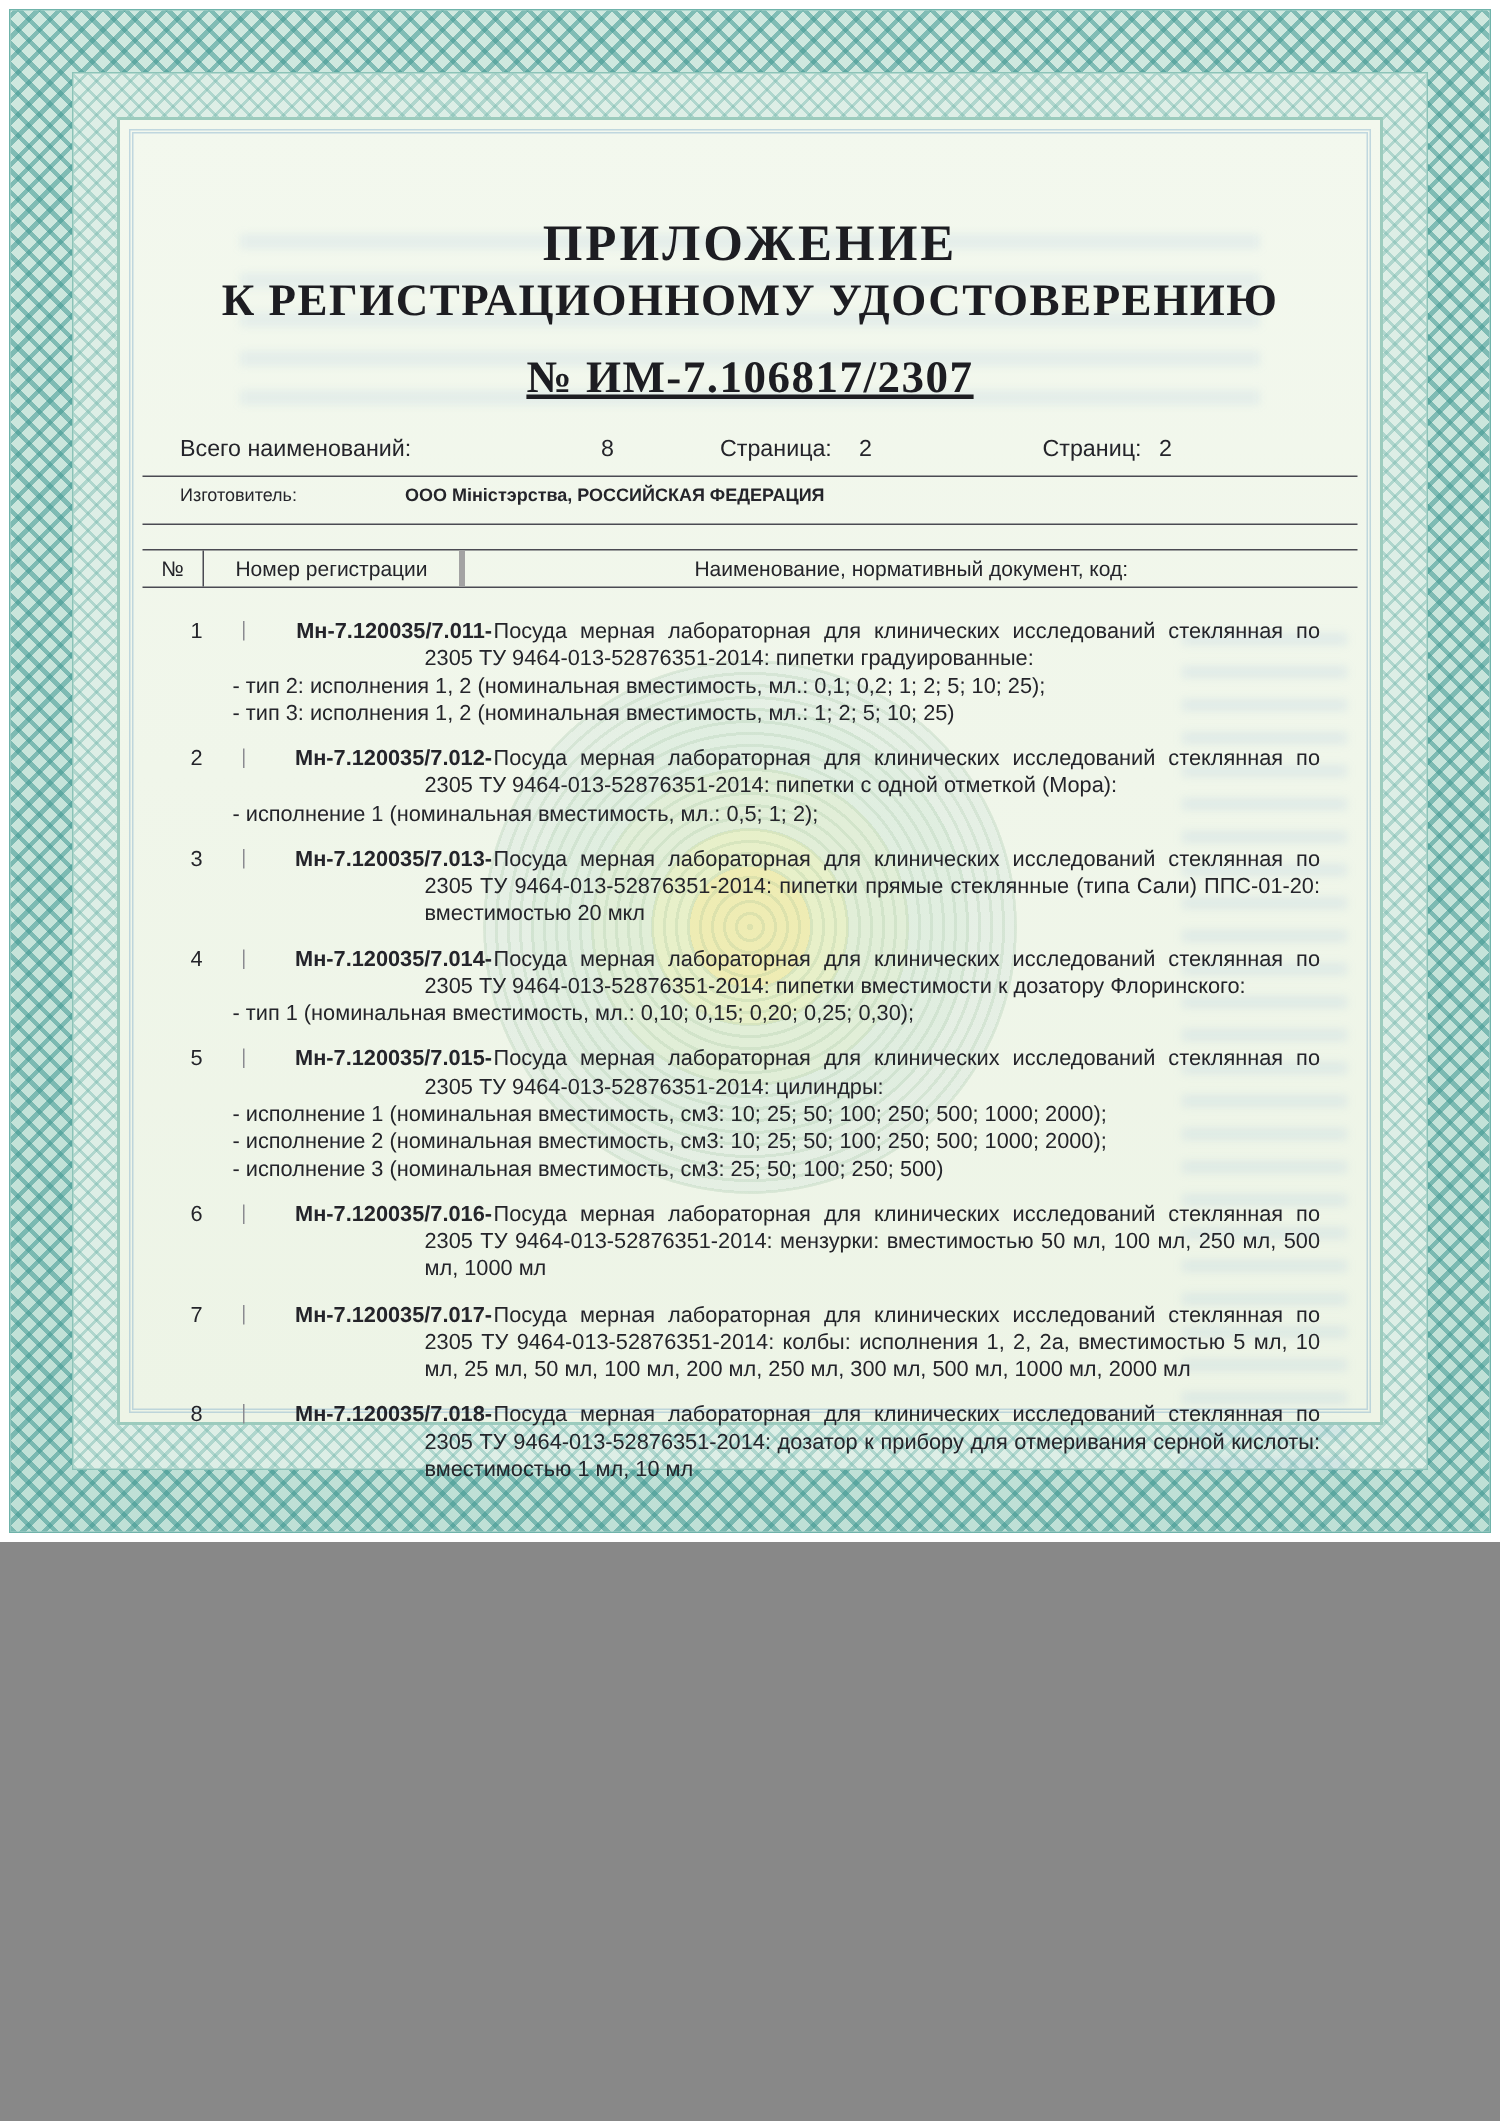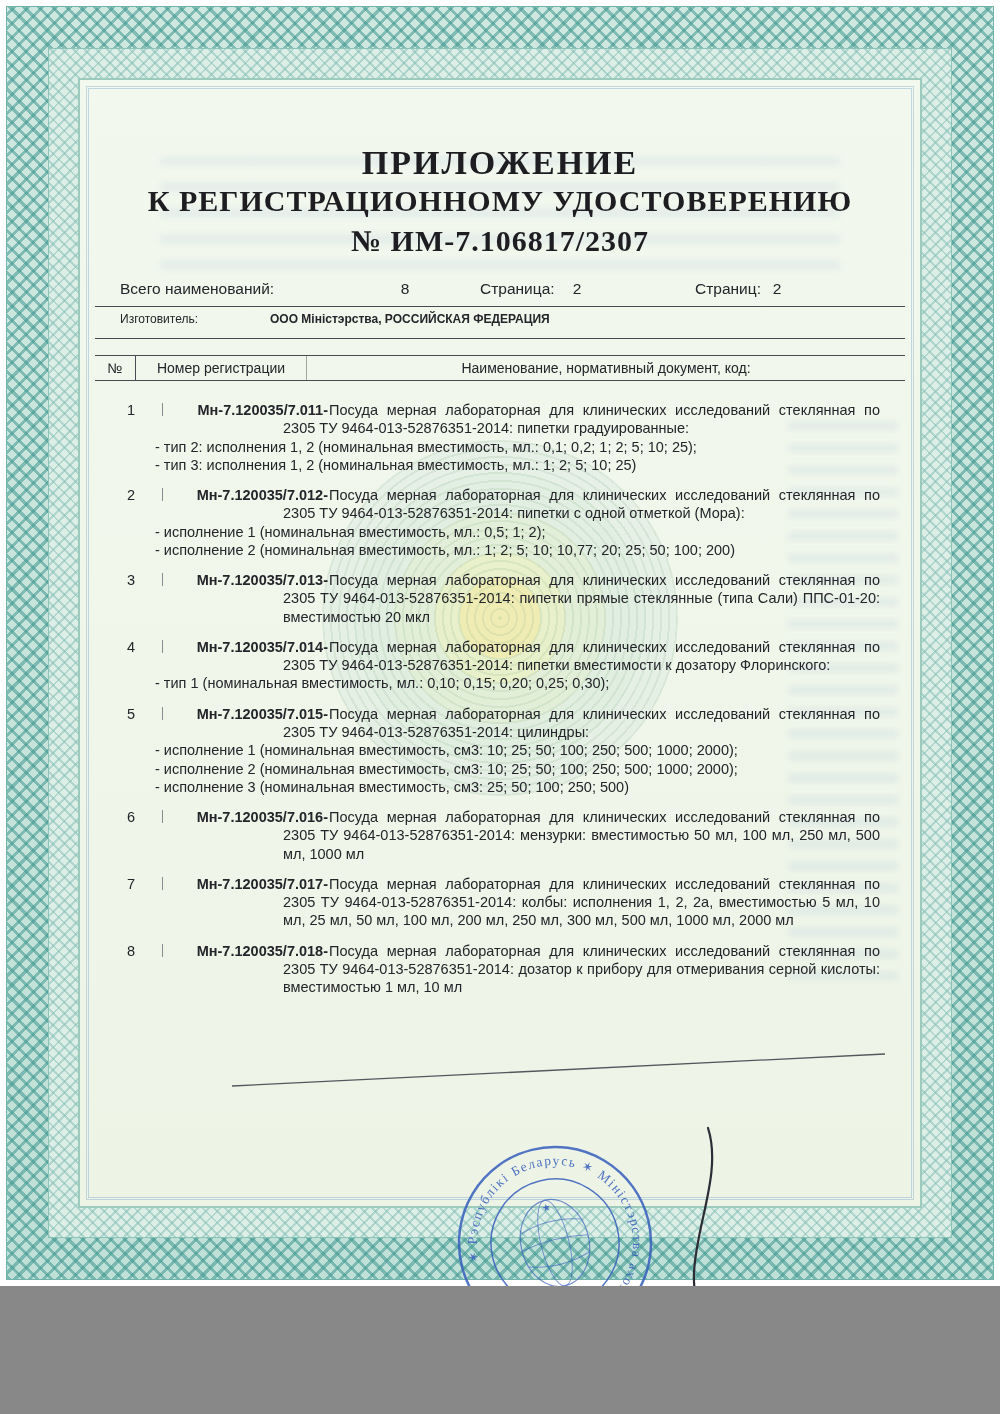--- a/index.html
+++ b/index.html
@@ -1,16 +1,16 @@
 <!DOCTYPE html>
 <html><head>
 <meta charset="utf-8">
 <style>
   html,body{margin:0;padding:0;background:#888;}
-  .page{position:relative;width:1000px;height:1286px;margin:0 auto;background:#fff;
+  .page{position:relative;width:1000px;height:1028px;margin:0 auto;background:#fff;
         font-family:"Liberation Sans",sans-serif;color:#24242a;overflow:hidden;}
 
   
   .band-outer{position:absolute;inset:6px;border:1px solid #6fb3aa;
     background:
       repeating-linear-gradient(45deg, rgba(64,152,146,.55) 0 3px, transparent 3px 10px),
       repeating-linear-gradient(-45deg, rgba(64,152,146,.55) 0 3px, transparent 3px 10px),
       linear-gradient(#cfe8df,#bfe0d6);}
   .band-inner{position:absolute;inset:48px;border:1px solid #8cc3b8;
     background:
@@ -32,36 +32,36 @@
     filter:blur(3px);}
   .showthrough-right{position:absolute;right:102px;top:420px;width:110px;height:560px;
     background:repeating-linear-gradient(0deg, rgba(110,160,215,.12) 0 8px, transparent 8px 22px);
     filter:blur(3px);}
 
   
   .content{position:absolute;left:95px;top:90px;width:810px;}
   .title{text-align:center;font-family:"Liberation Serif",serif;margin-top:54px;color:#1d1d22;}
   .t1{font-size:34px;letter-spacing:2px;font-weight:600;}
   .t2{font-size:30px;letter-spacing:1px;font-weight:600;margin-top:2px;}
-  .t3{font-size:30px;letter-spacing:1px;font-weight:600;margin-top:6px;}
+  .t3{font-size:30px;letter-spacing:1px;font-weight:600;margin-top:17px;text-decoration:underline;}
 
   .stats{position:relative;height:26px;margin-top:22px;border-bottom:1.5px solid #4a4a52;font-size:15.5px;}
   .stats span{position:absolute;top:0;}
   .st-l1{left:25px;} .st-v1{left:280px;width:60px;text-align:center;}
   .st-l2{left:385px;} .st-v2{left:452px;width:60px;text-align:center;}
   .st-l3{left:600px;} .st-v3{left:652px;width:60px;text-align:center;}
 
   .manu{position:relative;height:30px;margin-top:1px;border-bottom:1.5px solid #4a4a52;font-size:12px;text-align:center;}
   .manu .lab{position:absolute;left:25px;top:4px;}
   .manu .val{position:absolute;left:175px;top:4px;font-weight:bold;}
 
   .thead{display:flex;margin-top:16px;border-top:1.5px solid #4a4a52;border-bottom:1.5px solid #4a4a52;font-size:14px;}
   .th{padding:4px 0;text-align:center;}
   .th-no{width:40px;border-right:1px solid #4a4a52;}
-  .th-reg{width:170px;border-right:1px solid #a3a3a3;}
+  .th-reg{width:170px;border-right:4px solid #a3a3a3;}
   .th-name{flex:1;}
 
   .entries{margin-top:20px;font-size:14.5px;line-height:1.26;}
   .entry{position:relative;margin-bottom:12px;}
   .e-num{position:absolute;left:32px;top:0;width:22px;}
   .e-num::after{content:"";position:absolute;right:-14px;top:2px;height:13px;border-right:1px solid #8a8a90;}
   .e-reg{position:absolute;left:70px;top:0;width:163px;text-align:right;white-space:nowrap;font-weight:bold;}
   .e-desc{display:block;margin-left:188px;margin-right:25px;text-indent:46px;text-align:justify;}
   .e-sub{margin-left:60px;margin-right:25px;}
 
@@ -125,21 +125,20 @@
         <span class="e-desc">Посуда мерная лабораторная для клинических исследований стеклянная по 2305 ТУ 9464-013-52876351-2014: пипетки градуированные:</span>
         <div class="e-sub">- тип 2: исполнения 1, 2 (номинальная вместимость, мл.: 0,1; 0,2; 1; 2; 5; 10; 25);</div>
         <div class="e-sub">- тип 3: исполнения 1, 2 (номинальная вместимость, мл.: 1; 2; 5; 10; 25)</div>
       </div>
 
       <div class="entry">
         <span class="e-num">2</span>
         <span class="e-reg">Мн-7.120035/7.012-</span>
         <span class="e-desc">Посуда мерная лабораторная для клинических исследований стеклянная по 2305 ТУ 9464-013-52876351-2014: пипетки с одной отметкой (Мора):</span>
         <div class="e-sub">- исполнение 1 (номинальная вместимость, мл.: 0,5; 1; 2);</div>
-        <div class="e-sub">- исполнение 2 (номинальная вместимость, мл.: 1; 2; 5; 10; 10,77; 20; 25; 50; 100; 200)</div>
       </div>
 
       <div class="entry">
         <span class="e-num">3</span>
         <span class="e-reg">Мн-7.120035/7.013-</span>
         <span class="e-desc">Посуда мерная лабораторная для клинических исследований стеклянная по 2305 ТУ 9464-013-52876351-2014: пипетки прямые стеклянные (типа Сали) ППС-01-20: вместимостью 20 мкл</span>
       </div>
 
       <div class="entry">
         <span class="e-num">4</span>

